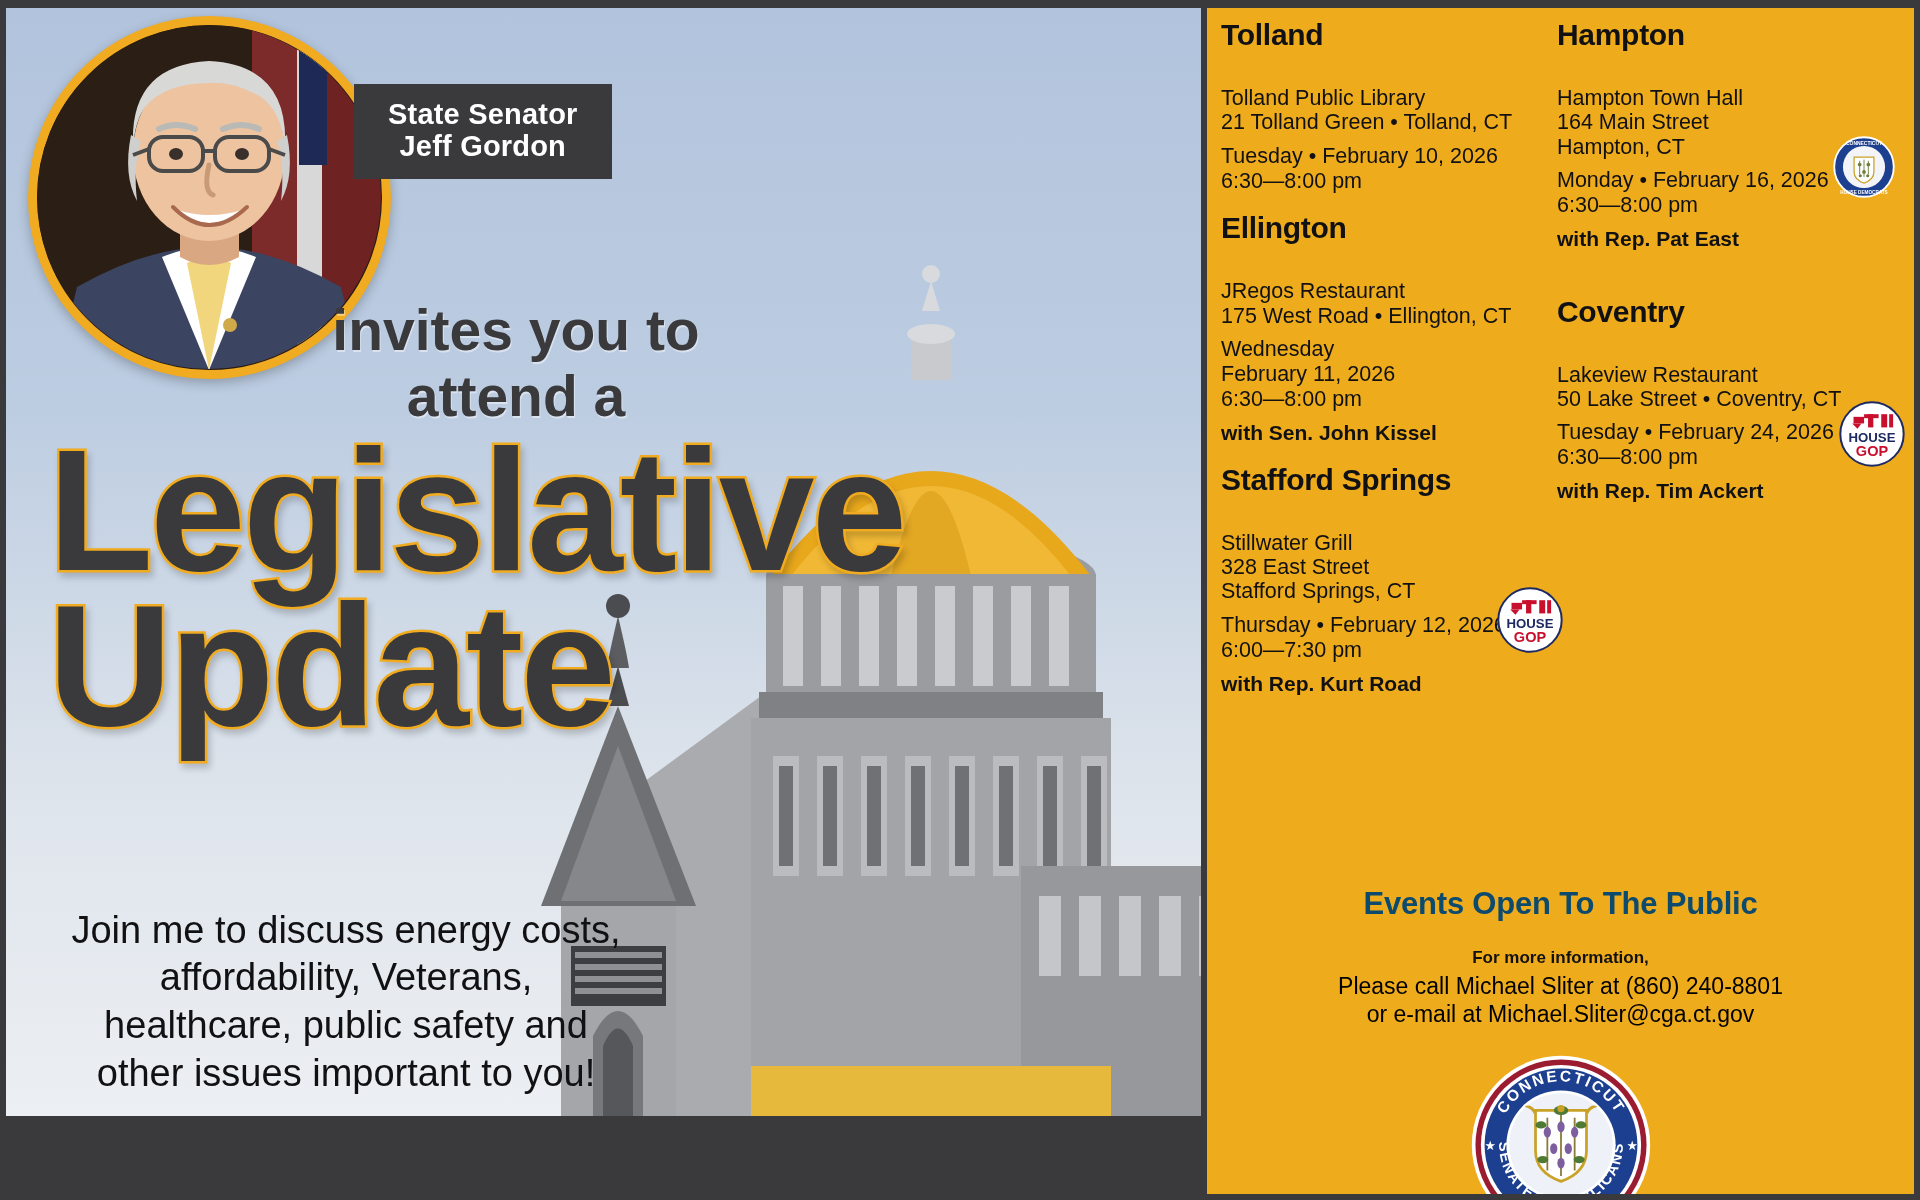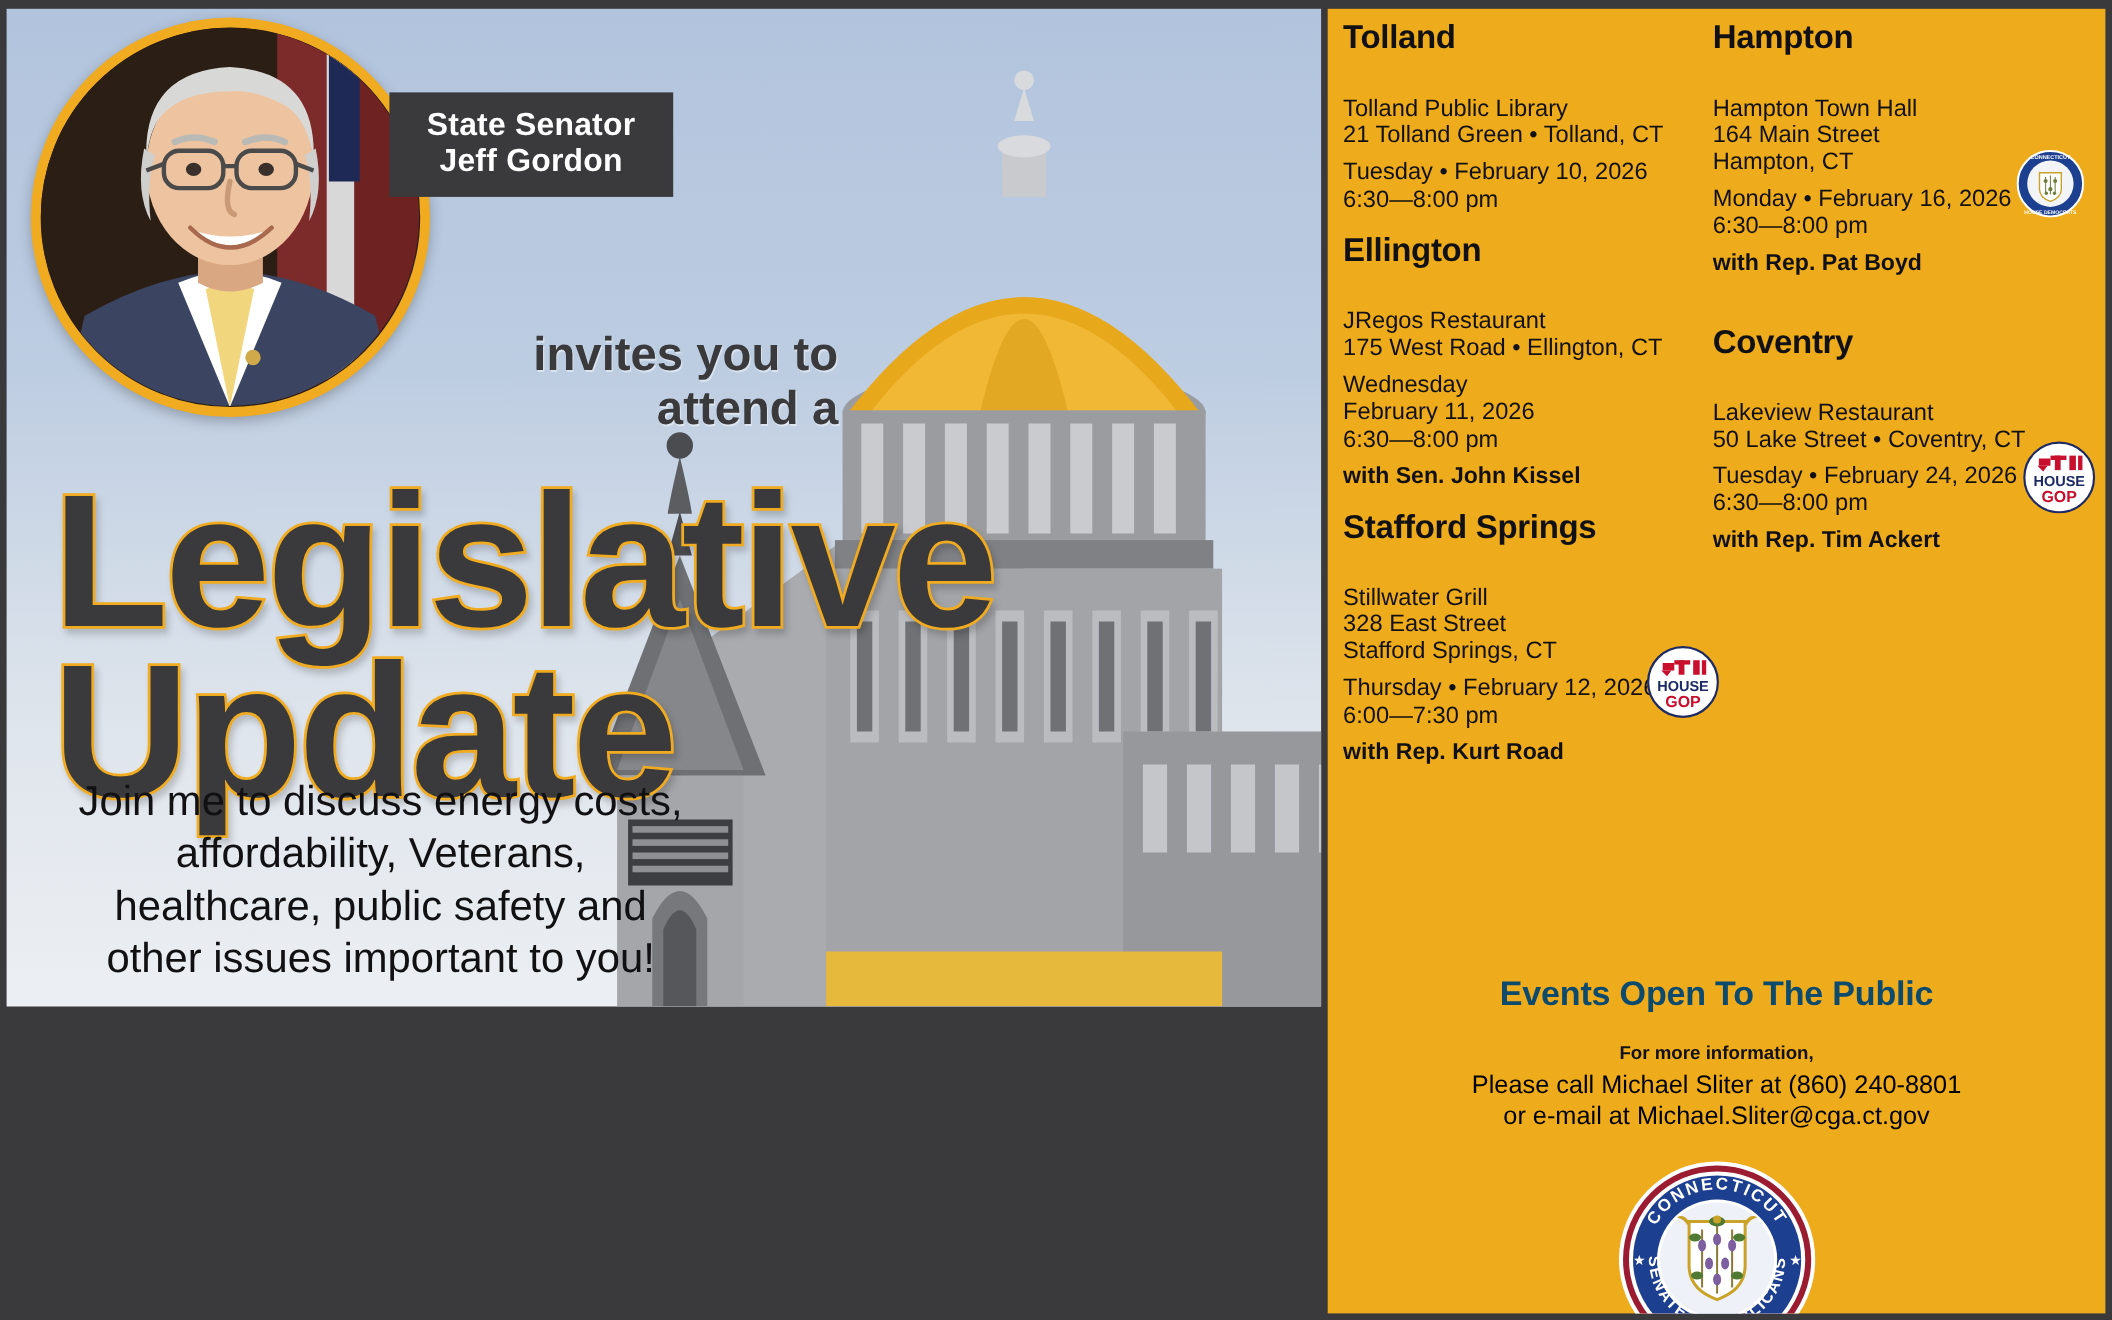--- a/index.html
+++ b/index.html
@@ -12,21 +12,21 @@
     position:relative;width:1920px;height:1200px;
     background:#3a3a3c;
     box-sizing:border-box;
     padding:8px 6px 6px 6px;
     display:flex;
   }
 
   
   .left{
     position:relative;
-    width:1195px;height:907px;
+    width:1195px;height:1108px;
     background:linear-gradient(180deg,#b2c4dd 0%,#bccce1 35%,#dfe5ec 72%,#eceff3 100%);
     overflow:hidden;
     flex:0 0 auto;
   }
 
   
   .capitol{
     position:absolute;right:-40px;bottom:0;width:780px;height:1010px;
     pointer-events:none;
   }
@@ -48,26 +48,26 @@
     padding:14px 34px 16px 34px;
     text-align:center;
     font-weight:bold;
     font-size:29px;
     line-height:1.12;
     letter-spacing:.2px;
     white-space:pre-line;
   }
 
   .invites{
-    position:absolute;left:496px;top:290px;
+    position:absolute;left:510px;top:290px;
     transform:translateX(-50%);
     width:520px;
-    text-align:right;
+    text-align:center;
     color:#3a3a3c;
-    font-size:43px;
+    font-size:57px;
     font-weight:bold;
     line-height:1.15;
     white-space:pre-line;
     text-shadow:1px 2px 0 rgba(255,255,255,.45);
   }
 
   .headline{
     position:absolute;left:26px;top:425px;
     font-size:172px;
     font-weight:bold;
@@ -351,21 +351,21 @@
 
       <div class="col">
 
         <div class="evt">
           <h3>Hampton</h3>
           <div class="venue">Hampton Town Hall
 164 Main Street
 Hampton, CT</div>
           <div class="when">Monday • February 16, 2026
 6:30—8:00 pm</div>
-          <div class="with">with Rep. Pat Boyd</div>
+          <div class="with">with Rep. Pat East</div>
 
           <svg class="badge-logo dem" style="right:-2px;top:118px;" viewBox="0 0 100 100" aria-hidden="true">
             <circle cx="50" cy="50" r="48" fill="#1d3f8f" stroke="#ffffff" stroke-width="3"></circle>
             <circle cx="50" cy="50" r="34" fill="#f2f4f8"></circle>
             <path d="M34 34 h32 v24 q0 12 -16 18 q-16 -6 -16 -18 z" fill="#ffffff" stroke="#c9a227" stroke-width="2"></path>
             <g fill="#6c7f3a">
               <circle cx="43" cy="46" r="3"></circle>
                 <circle cx="57" cy="46" r="3"></circle>
               <circle cx="50" cy="58" r="3"></circle>
                 <circle cx="44" cy="64" r="2.5"></circle>

